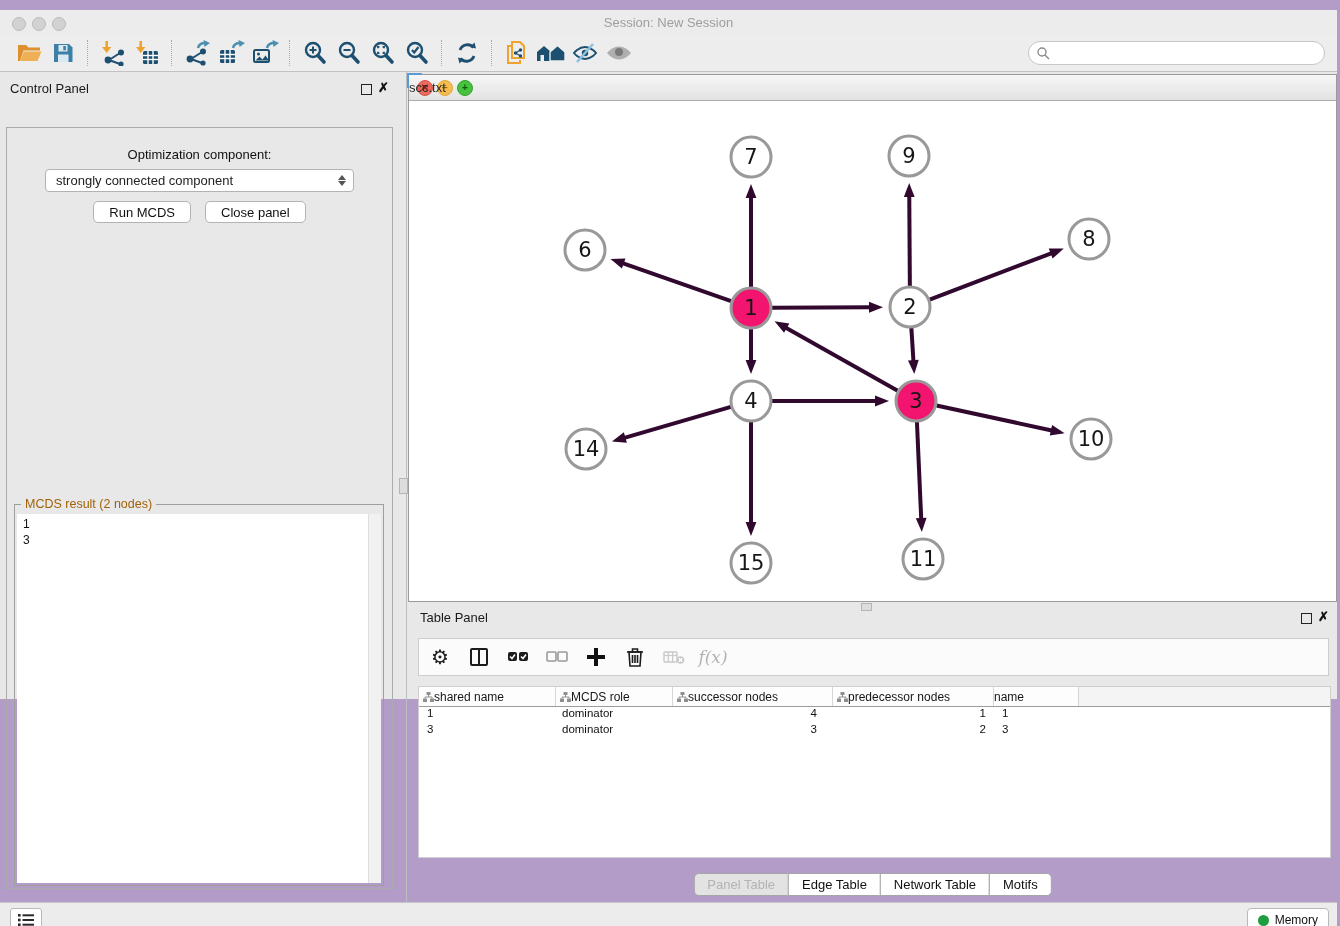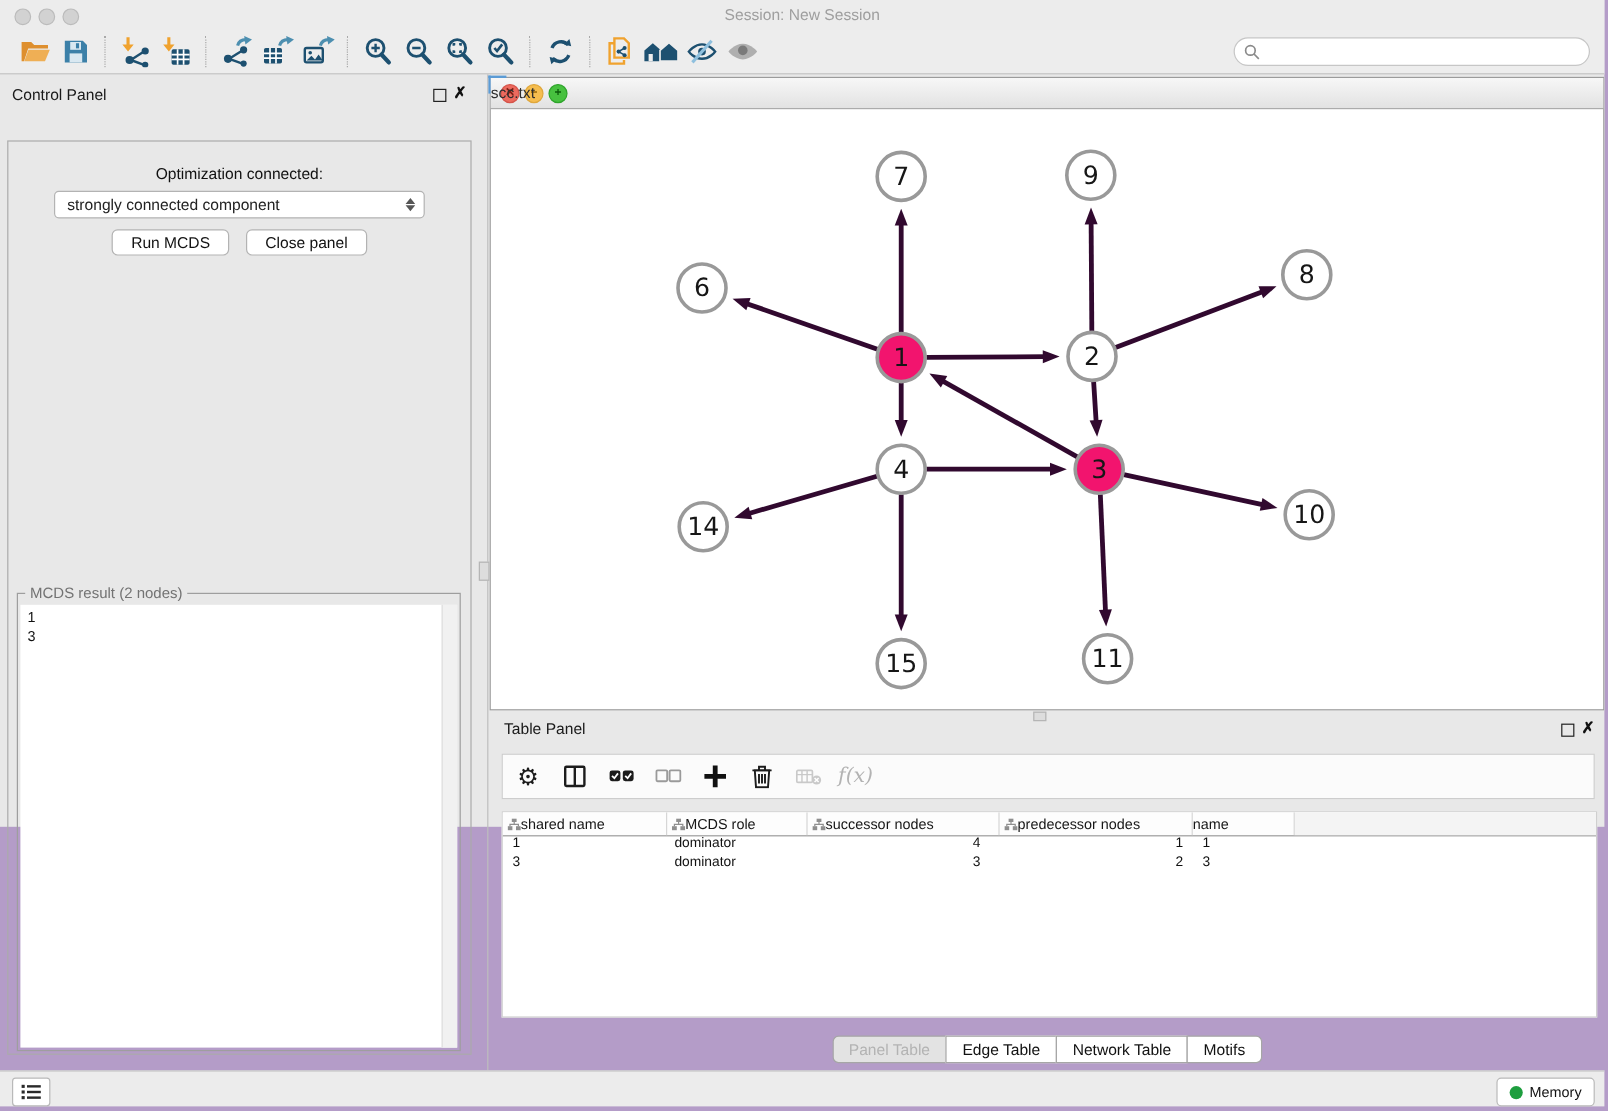--- a/index.html
+++ b/index.html
@@ -1,19 +1,19 @@
 <!DOCTYPE html>
 <html><head>
 <meta charset="utf-8">
 <style>
   html,body{margin:0;padding:0;}
   body{background:#B49CC8;width:1340px;height:926px;overflow:hidden;}
   #app{position:absolute;left:0;top:0;width:1340px;height:926px;
        font-family:"Liberation Sans",sans-serif;color:#222;background:#B49CC8;}
-  .win{position:absolute;left:0;top:0;width:1337px;height:689px;background:#E8E8E8;}
+  .win{position:absolute;left:0;top:10px;width:1337px;height:689px;background:#E8E8E8;}
 
   
   .titlebar{position:absolute;left:0;top:0;width:100%;height:25px;background:#ECECEC;}
   .tl-dot{position:absolute;top:7px;width:12px;height:12px;border-radius:50%;
           background:#D2D2D2;border:1px solid #BBB;}
   .win-title{position:absolute;width:100%;top:5px;text-align:center;font-size:13px;color:#9E9E9E;}
 
   
   .toolbar{position:absolute;left:0;top:25px;width:100%;height:37px;background:#EDEDED;
            border-bottom:1px solid #C2C2C2;display:flex;align-items:center;padding-left:12px;box-sizing:border-box;}
@@ -41,21 +41,21 @@
              border:1px solid #B3B3B3;border-radius:4px;display:flex;align-items:center;
              font-size:13px;padding-left:10px;}
   .stepper{margin-left:auto;margin-right:7px;display:flex;flex-direction:column;gap:1px;}
   .stepper i{width:0;height:0;border-left:4px solid transparent;border-right:4px solid transparent;}
   .stepper .up{border-bottom:5px solid #555;}
   .stepper .dn{border-top:5px solid #555;}
   .cp-btnrow{position:absolute;top:73px;width:100%;display:flex;justify-content:center;gap:14px;}
   .mac-btn{background:#FFF;border:1px solid #B3B3B3;border-radius:5px;height:22px;
            padding:0 15px;font-size:13px;color:#111;display:flex;align-items:center;}
   .result-group{position:absolute;left:7px;right:8px;top:376px;bottom:2px;border:1px solid #9E9E9E;}
-  .result-legend{position:absolute;top:-8px;left:6px;background:#E8E8E8;padding:0 4px;font-size:12.5px;color:#737373;}
+  .result-legend{position:absolute;top:-8px;left:6px;background:#E8E8E8;padding:0 4px;font-size:12.5px;color:#a16207;}
   .result-area{position:absolute;left:2px;top:9px;right:2px;bottom:2px;background:#FFF;}
   .result-text{position:absolute;left:6px;top:2px;right:16px;font-size:12px;line-height:16px;
                white-space:pre-line;color:#111;}
   .result-scroll{position:absolute;right:0;top:0;bottom:0;width:12px;background:#F1F1F1;border-left:1px solid #DEDEDE;}
 
   .vsplit-line{position:absolute;left:406px;top:62px;width:1px;height:830px;background:#BDBDBD;}
   .vsplit-handle{position:absolute;left:399px;top:468px;width:7px;height:14px;background:#DDD;border:1px solid #B5B5B5;}
   .hsplit-handle{position:absolute;left:861px;top:593px;width:9px;height:6px;background:#DDD;border:1px solid #B5B5B5;}
 
   
@@ -281,21 +281,21 @@
           </svg>
       <input value="" style="">
     </div>
   </div>
 
   <div class="cpanel">
     <div class="cp-title">Control Panel</div>
     <span class="mini-float" style="left:361px"></span>
     <span class="mini-close" style="left:378px">✗</span>
     <div class="cp-box">
-      <div class="opt-label">Optimization connected:</div>
+      <div class="opt-label">Optimization component:</div>
       <div class="criterion">
         <span>strongly connected component</span>
         <span class="stepper">
               <i class="up"></i>
               <i class="dn"></i>
             </span>
       </div>
       <div class="cp-btnrow">
         <button class="mac-btn">Run MCDS</button>
         <button class="mac-btn">Close panel</button>

